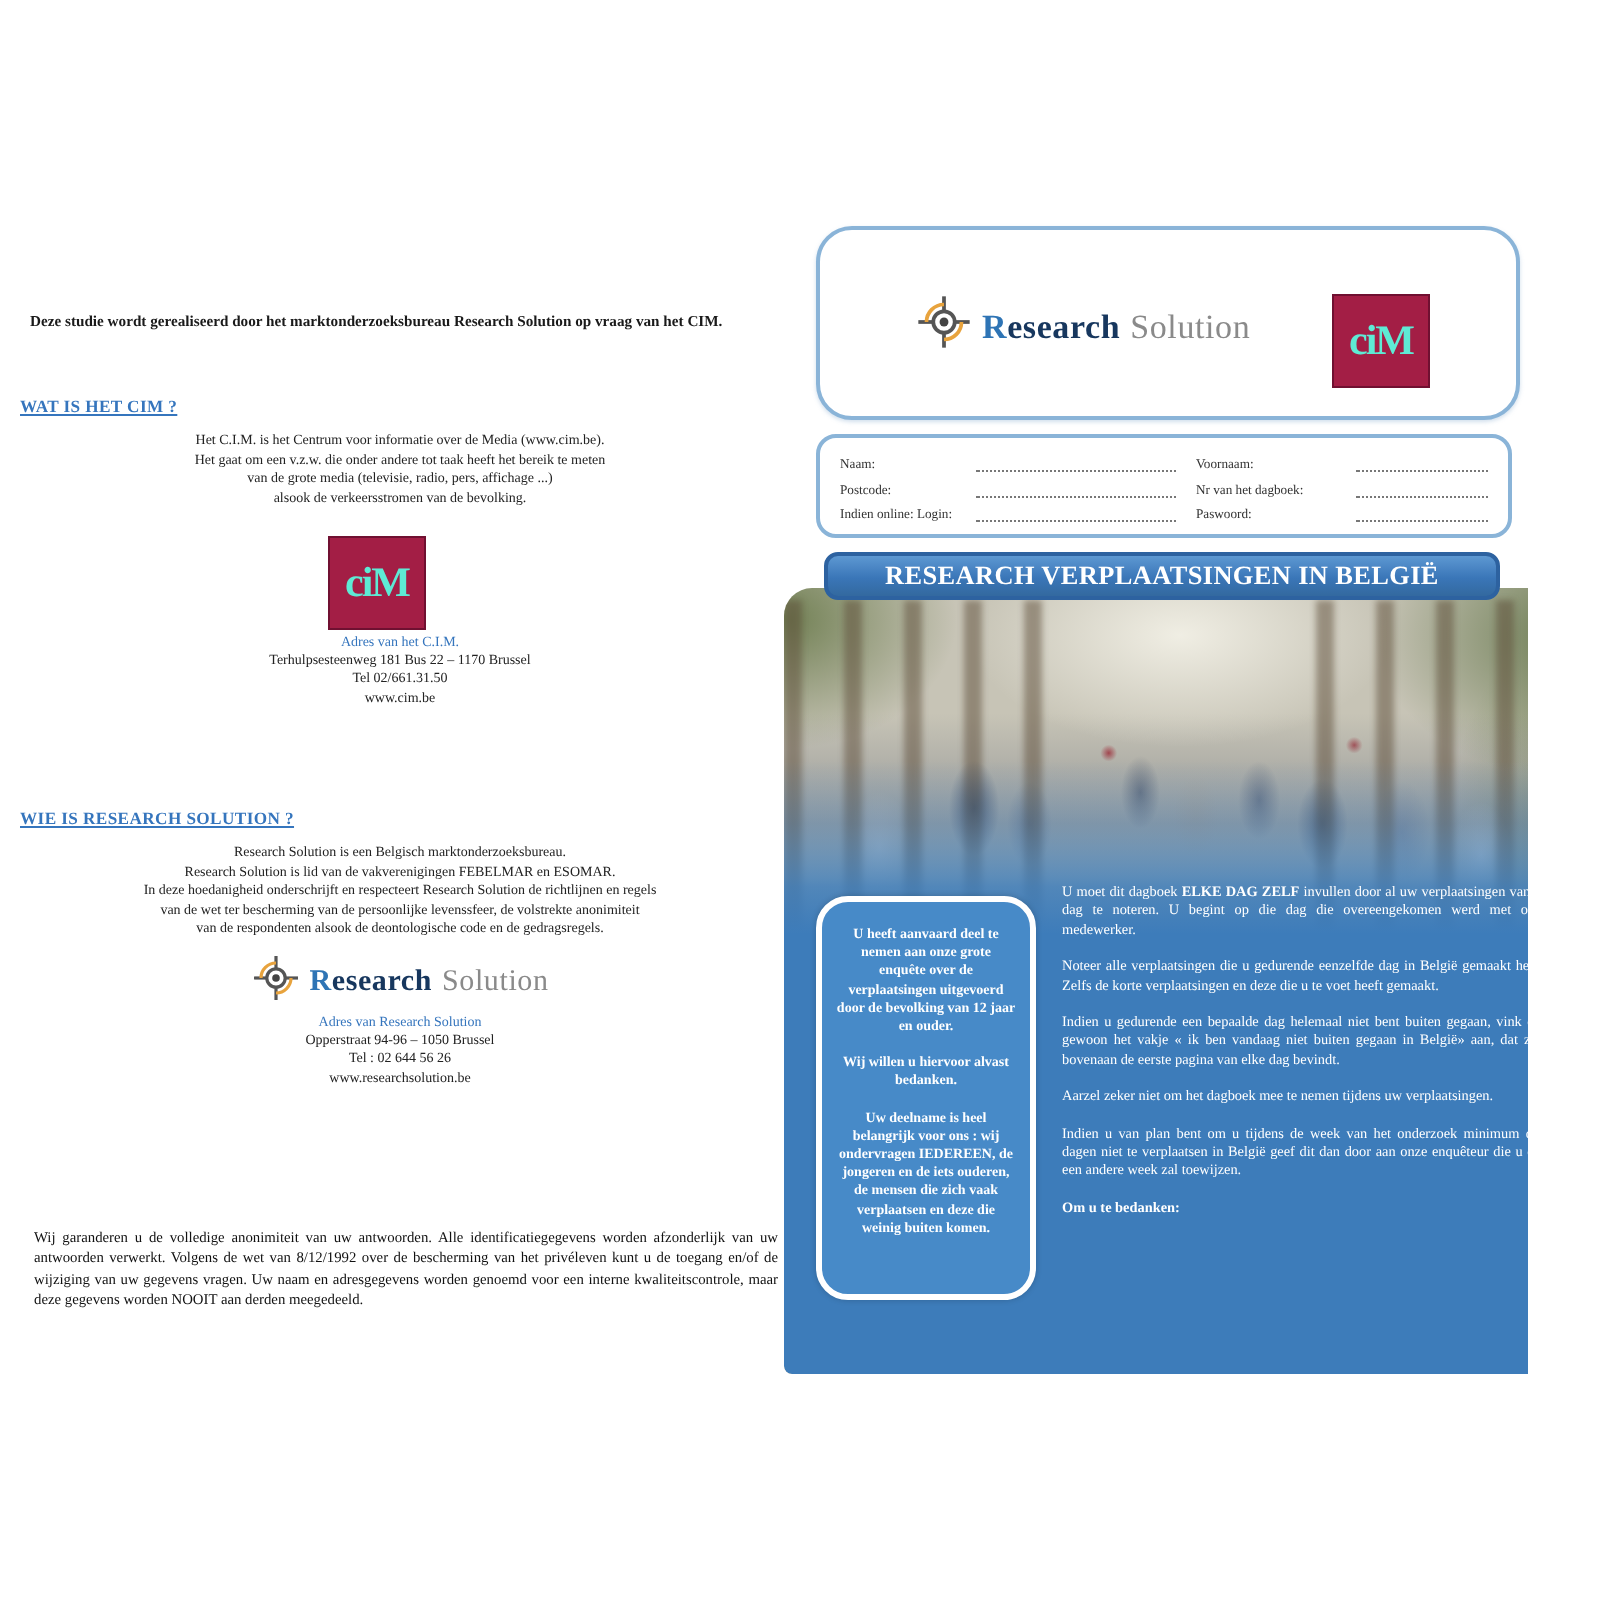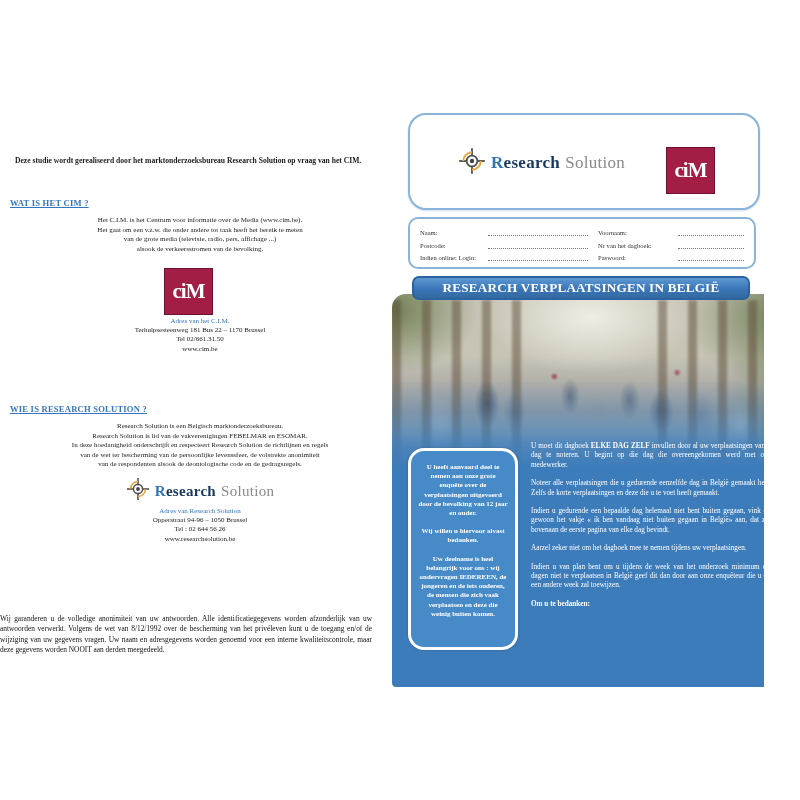--- a/index.html
+++ b/index.html
@@ -7,31 +7,31 @@
          font-family:Liberation Serif, serif;color:#1a1a1a;}
   .abs{position:absolute;}
   
   .intro{left:15px;top:156px;width:366px;font-size:7.6px;font-weight:bold;line-height:10px;}
   .heading{width:380px;left:10px;font-size:8.6px;font-weight:bold;
            color:#3575bd;text-decoration:underline;letter-spacing:.2px;}
   .h-cim{top:198px;} .h-rs{top:404px;}
   .cpar{width:380px;left:10px;text-align:center;font-size:7px;line-height:9.6px;color:#222;}
   .cim-par{top:216px;} .rs-par{top:422px;}
   .cim-logo{width:47px;height:45px;background:#a31e45;border:1.5px solid #701031;
-            display:flex;align-items:center;justify-content:center;color:#ffffff;
+            display:flex;align-items:center;justify-content:center;color:#5eead4;
             font-weight:bold;font-size:21px;letter-spacing:-1px;}
   .cim-logo-left{left:164px;top:268px;}
   .blue-line{width:380px;left:10px;text-align:center;font-size:7px;color:#3575bd;}
   .addr{width:380px;left:10px;text-align:center;font-size:7px;line-height:9.4px;color:#222;}
   .rs-logo{display:flex;align-items:center;gap:5px;}
   .rs-logo-left{left:0;top:477px;width:400px;justify-content:center;}
   .rs-word1{font-size:15px;font-weight:bold;color:#17375e;letter-spacing:.3px;}
   .rs-word1 .rcap{color:#2e74b5;}
   .rs-word2{font-size:15px;color:#8a8a8a;letter-spacing:.3px;}
-  .footer{left:0;top:614px;width:372px;font-size:7.4px;line-height:10.4px;
+  .footer{left:17px;top:614px;width:372px;font-size:7.4px;line-height:10.4px;
           text-align:justify;color:#111;}
   
   .logo-card{left:408px;top:113px;width:348px;height:93px;background:#fff;
              border:2px solid #8ab4d8;border-radius:18px;box-shadow:0 1px 2px rgba(120,160,200,.35);}
   .logo-card .rs-logo{position:absolute;left:48px;top:32px;}
   .logo-card .rs-word1{font-size:17px;} .logo-card .rs-word2{font-size:17px;}
   .cim-logo-card{position:absolute;left:256px;top:32px;}
   .form-card{left:408px;top:217px;width:348px;height:52px;background:#fff;
              border:2px solid #8ab4d8;border-radius:10px;padding:6px 10px;box-sizing:border-box;
              display:flex;flex-direction:column;justify-content:space-between;}

